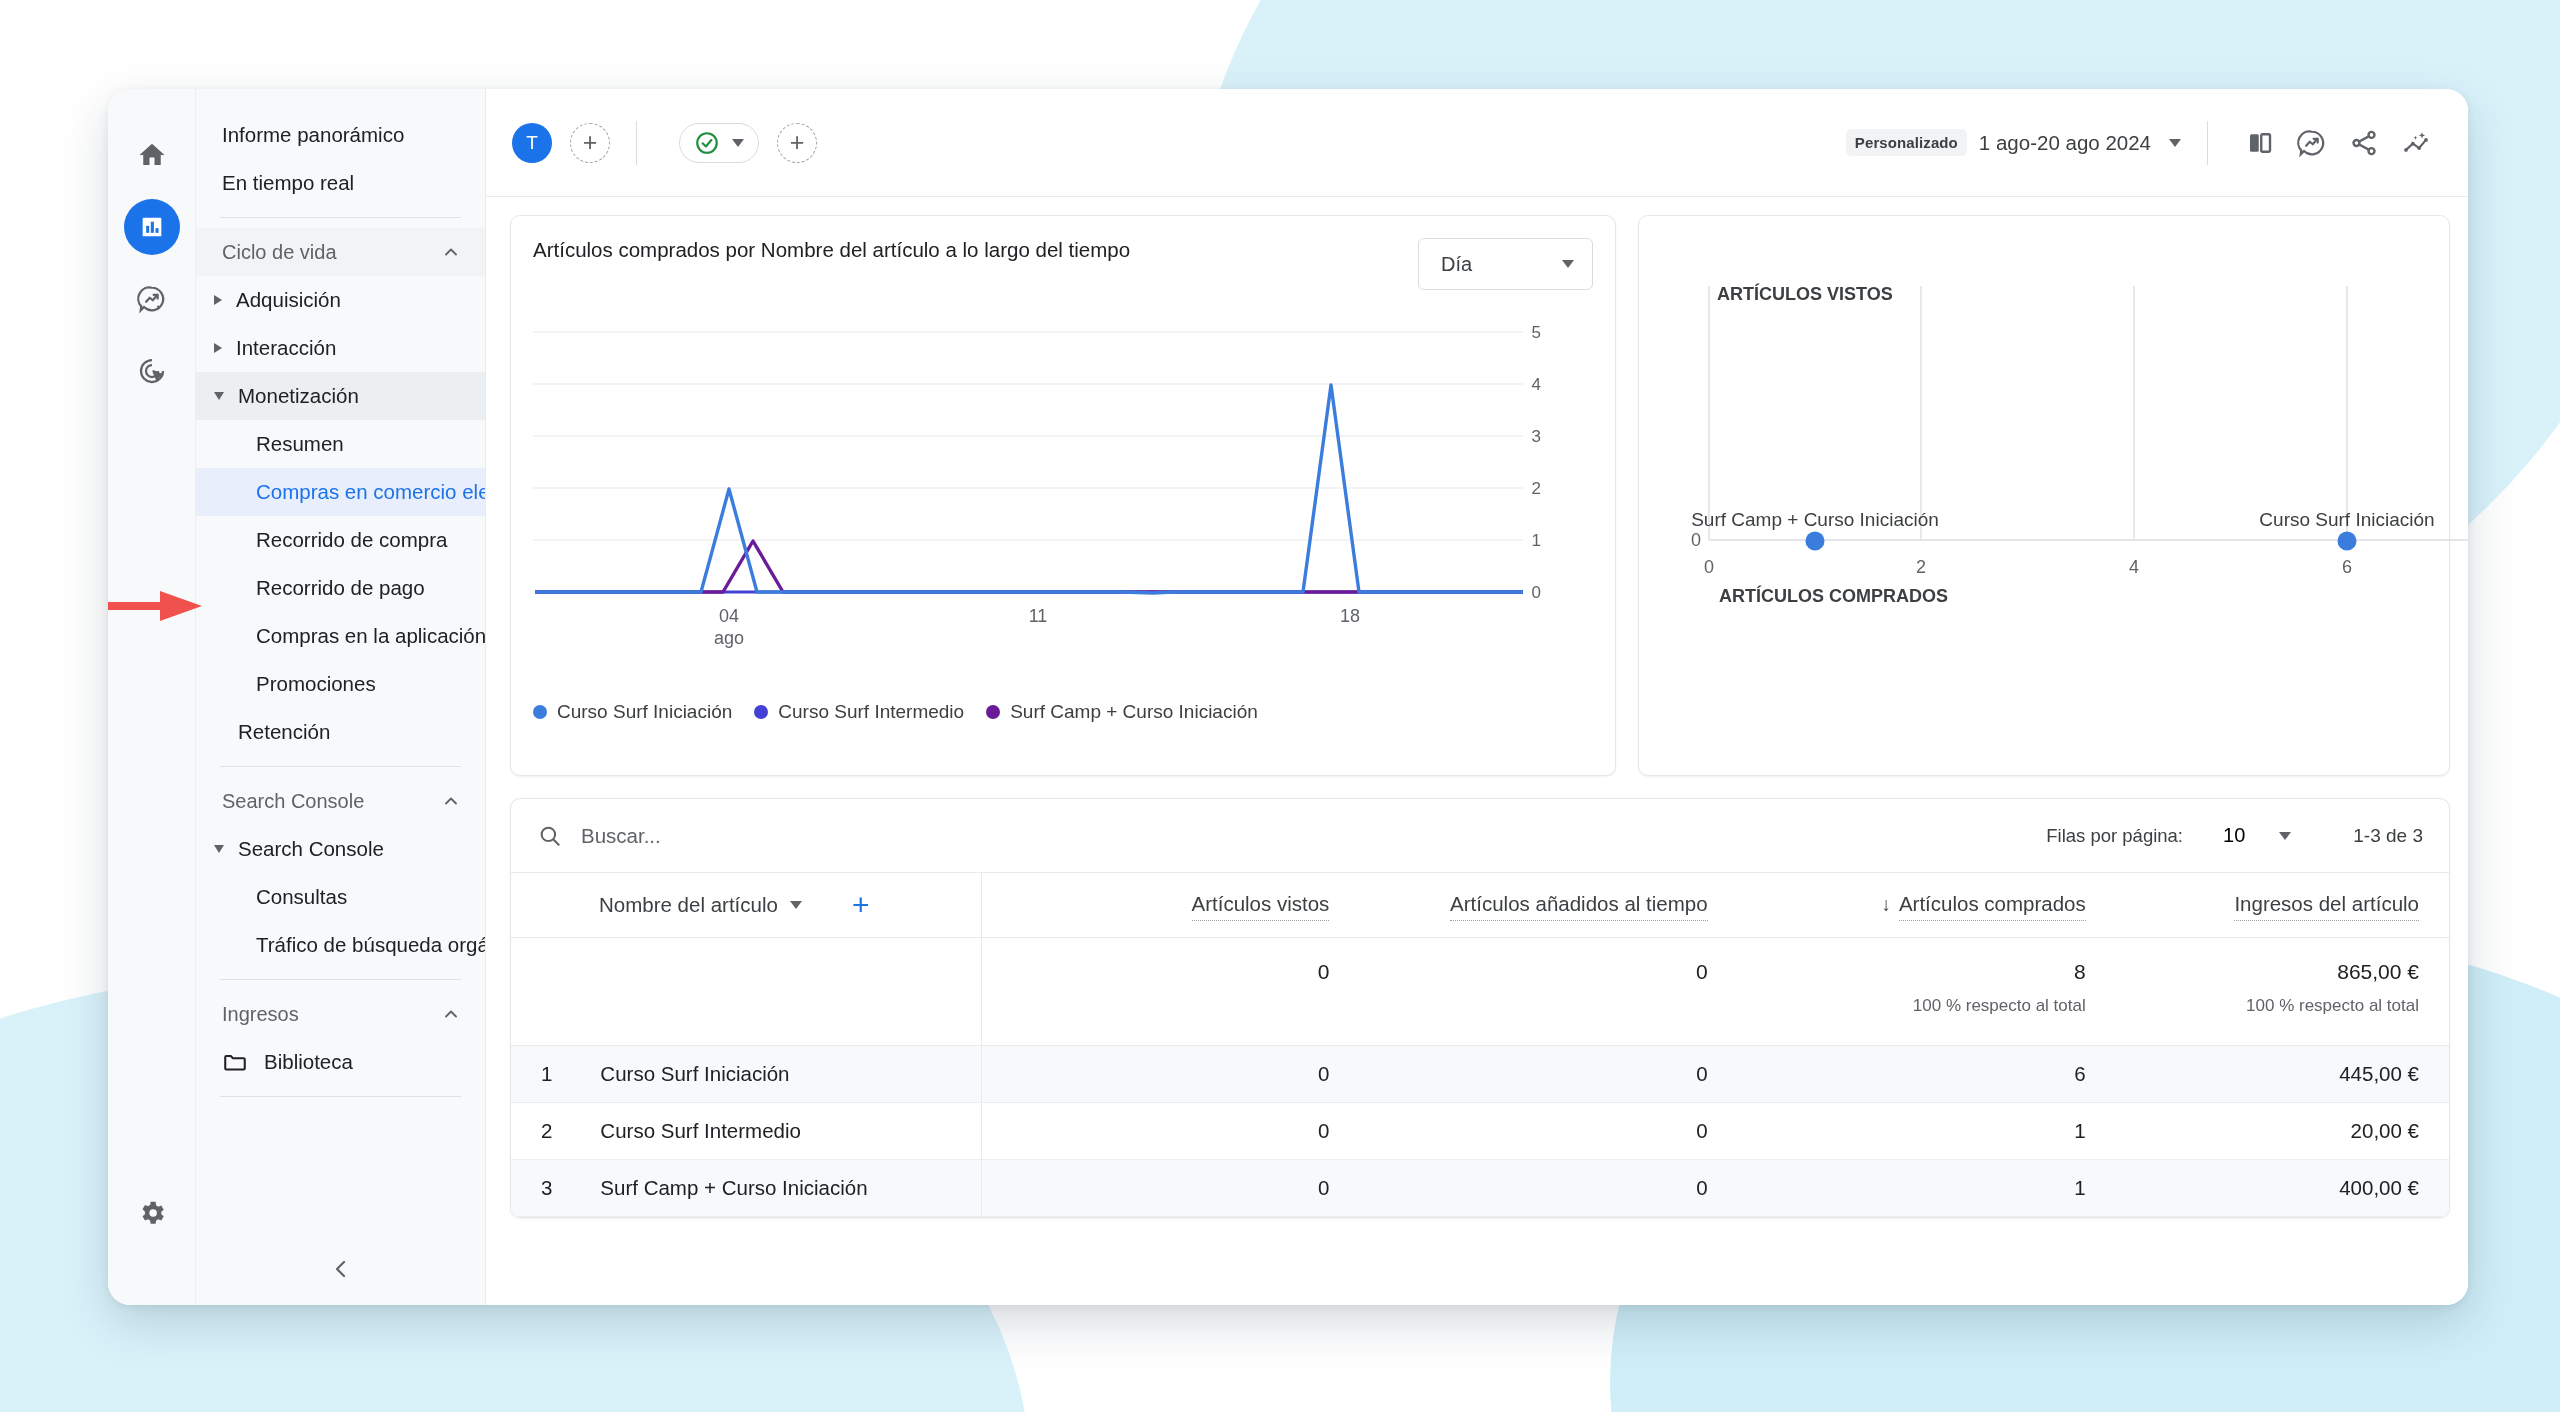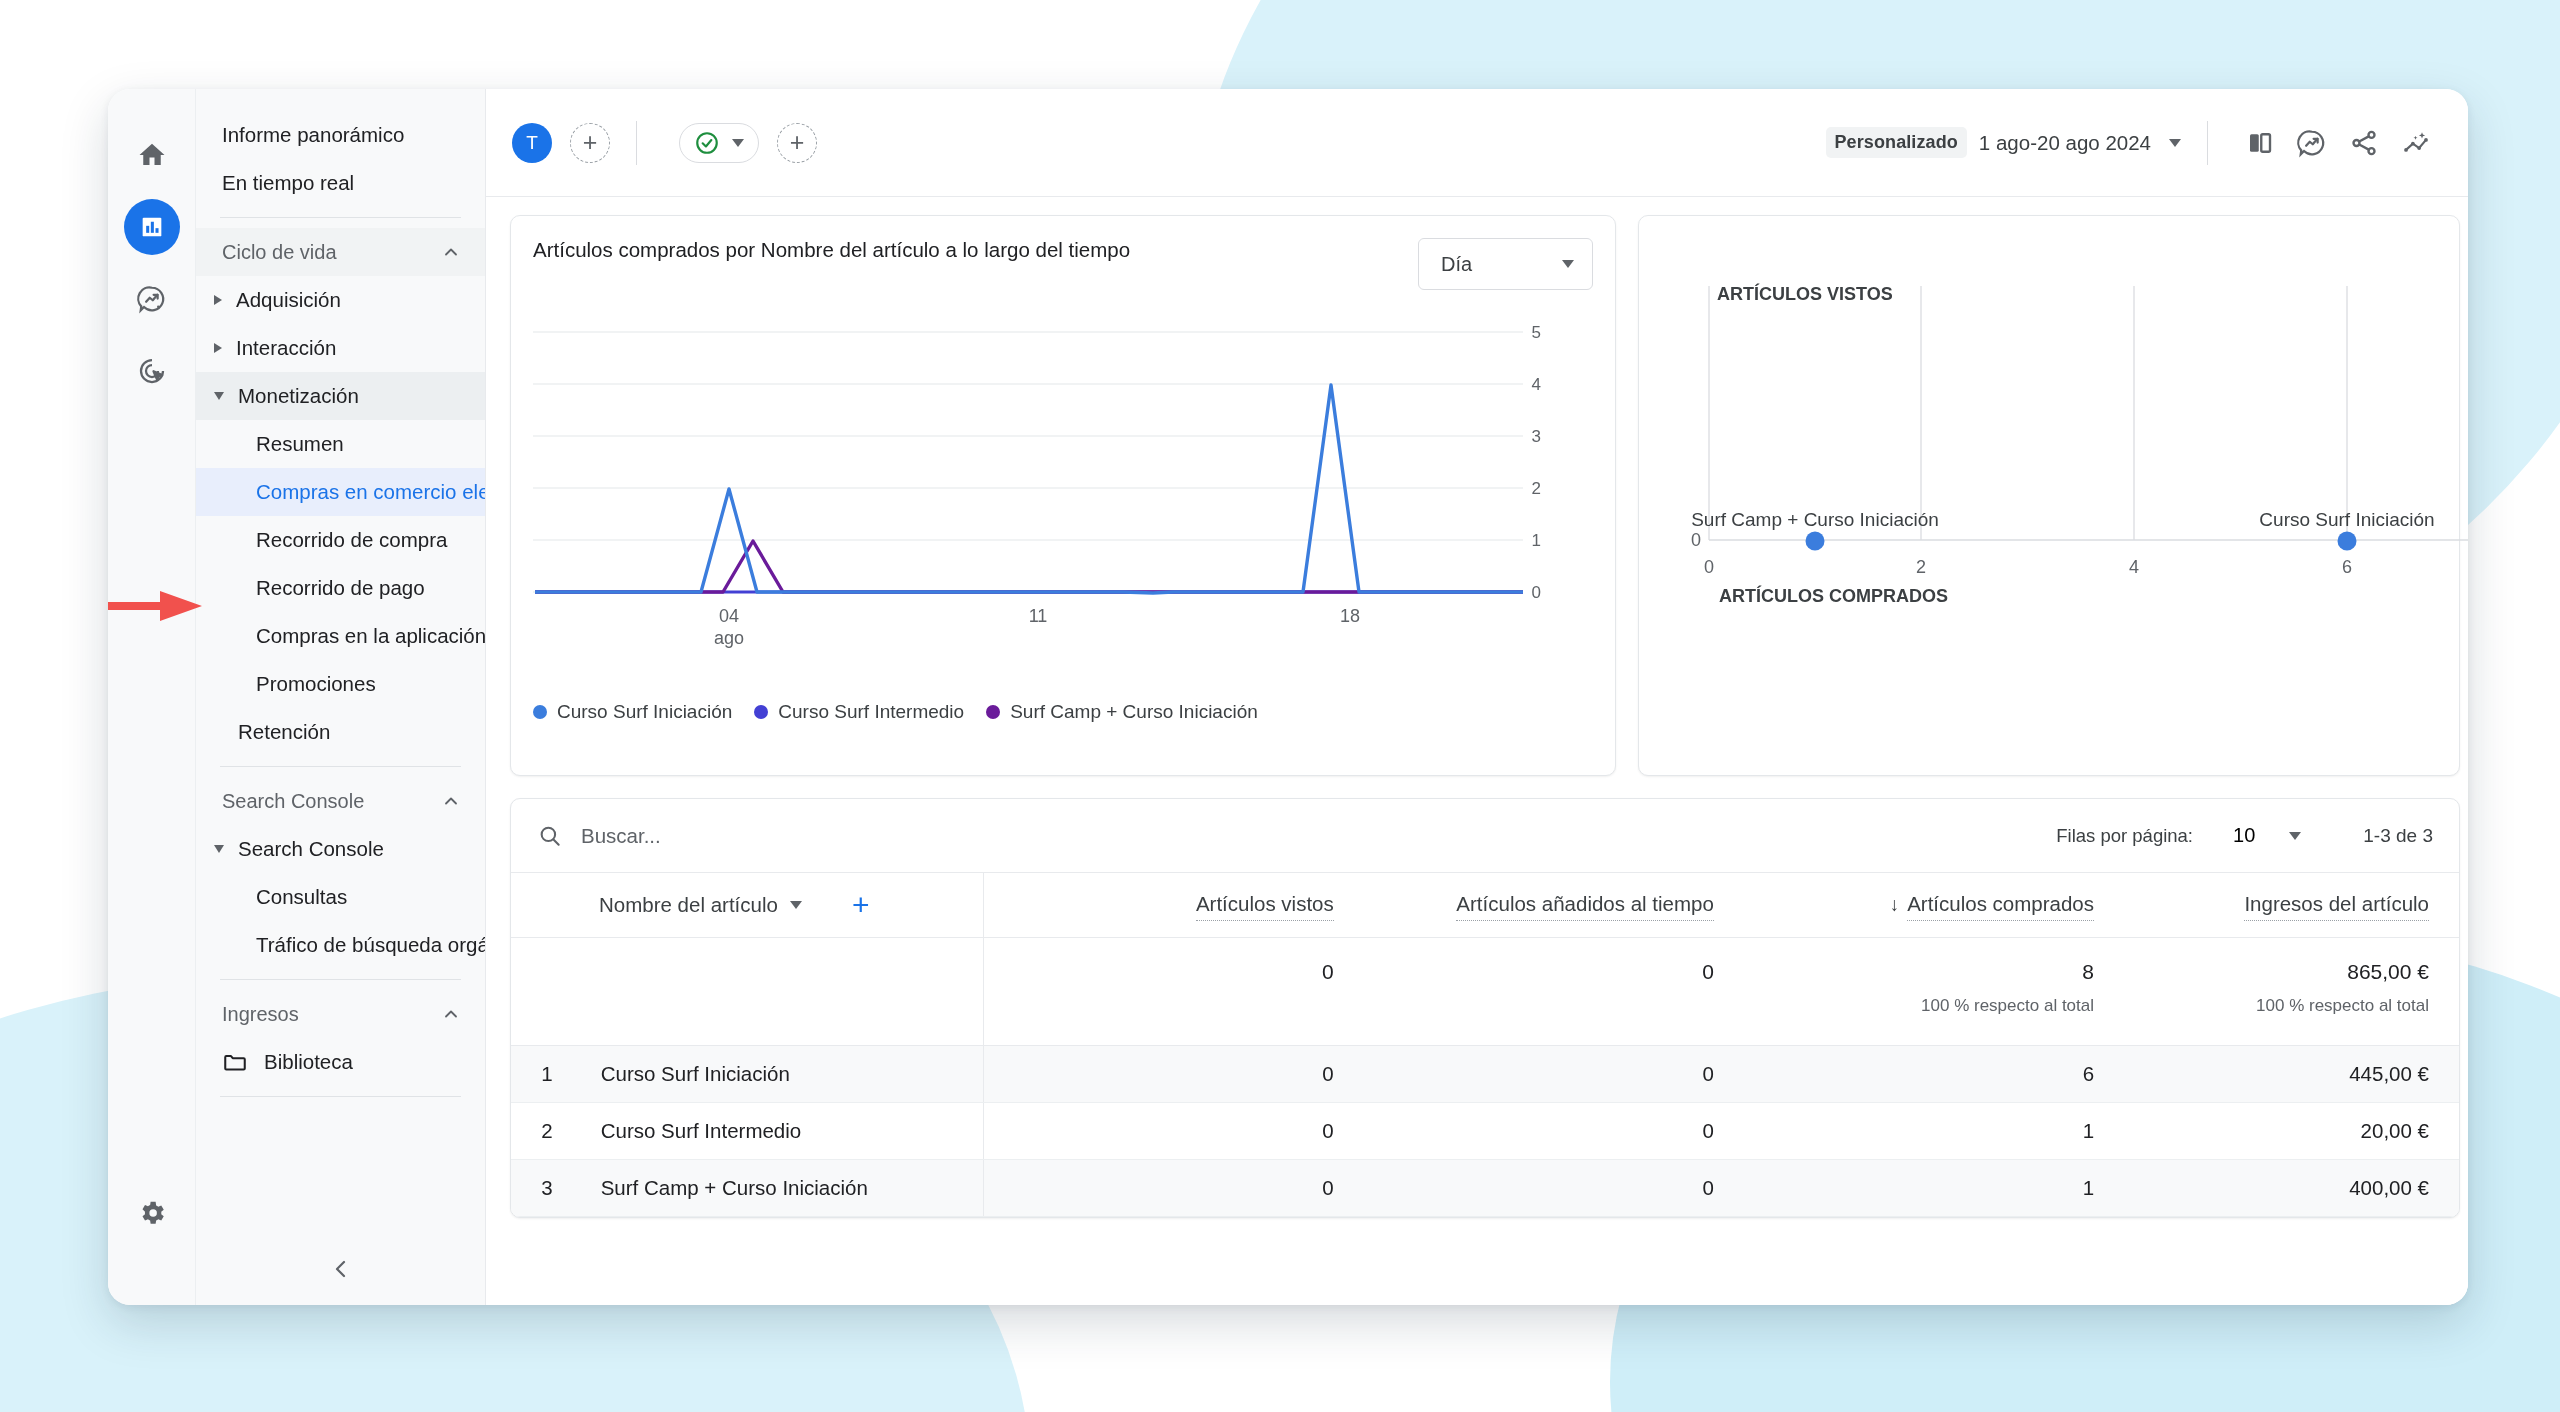--- a/index.html
+++ b/index.html
@@ -115,29 +115,29 @@
   .vsep { width:1px; height:44px; background:#dadce0; margin:0 26px; }
   .page-title { font-size:30px; color:#202124; white-space:nowrap; }
   .status-pill {
     margin-left:16px; height:40px; border:1px solid #dadce0; border-radius:22px;
     display:flex; align-items:center; gap:12px; padding:0 14px; cursor:pointer;
   }
   .check-circle { width:26px; height:26px; }
   .tri-down { width:0;height:0;border-top:8px solid #5f6368;border-left:6px solid transparent;border-right:6px solid transparent; }
   .date-area { margin-left:auto; display:flex; align-items:center; gap:0; }
   .badge-custom {
-    background:#f1f3f4; color:#3c4043; font-size:18px; font-weight:600;
+    background:#f1f3f4; color:#3c4043; font-size:15px; font-weight:600;
     padding:5px 9px; border-radius:5px; letter-spacing:.1px;
   }
   .date-range { font-size:20.5px; color:#3c4043; margin-left:12px; white-space:nowrap; }
   .date-caret { margin-left:18px; }
   .icon-btn { width:52px;height:52px;display:flex;align-items:center;justify-content:center;cursor:pointer;border-radius:50%; }
 
   
-  .body-area { flex:1; padding:18px 8px 0 24px; overflow:hidden; background:#fff; }
+  .body-area { flex:1; padding:18px 18px 0 24px; overflow:hidden; background:#fff; }
   .cards-row { display:flex; gap:22px; }
   .card {
     background:#fff; border:1px solid #e4e7ea; border-radius:10px;
     box-shadow:0 1px 2px rgba(60,64,67,.08);
   }
   .card-a { width:1106px; height:561px; padding:22px 22px 12px 22px; position:relative; }
   .card-b { flex:1; height:561px; padding:22px 22px 12px 22px; position:relative; }
   .card-title { font-size:20.5px; color:#202124; }
   .card-head { display:flex; align-items:flex-start; justify-content:space-between; }
   .select-box {

